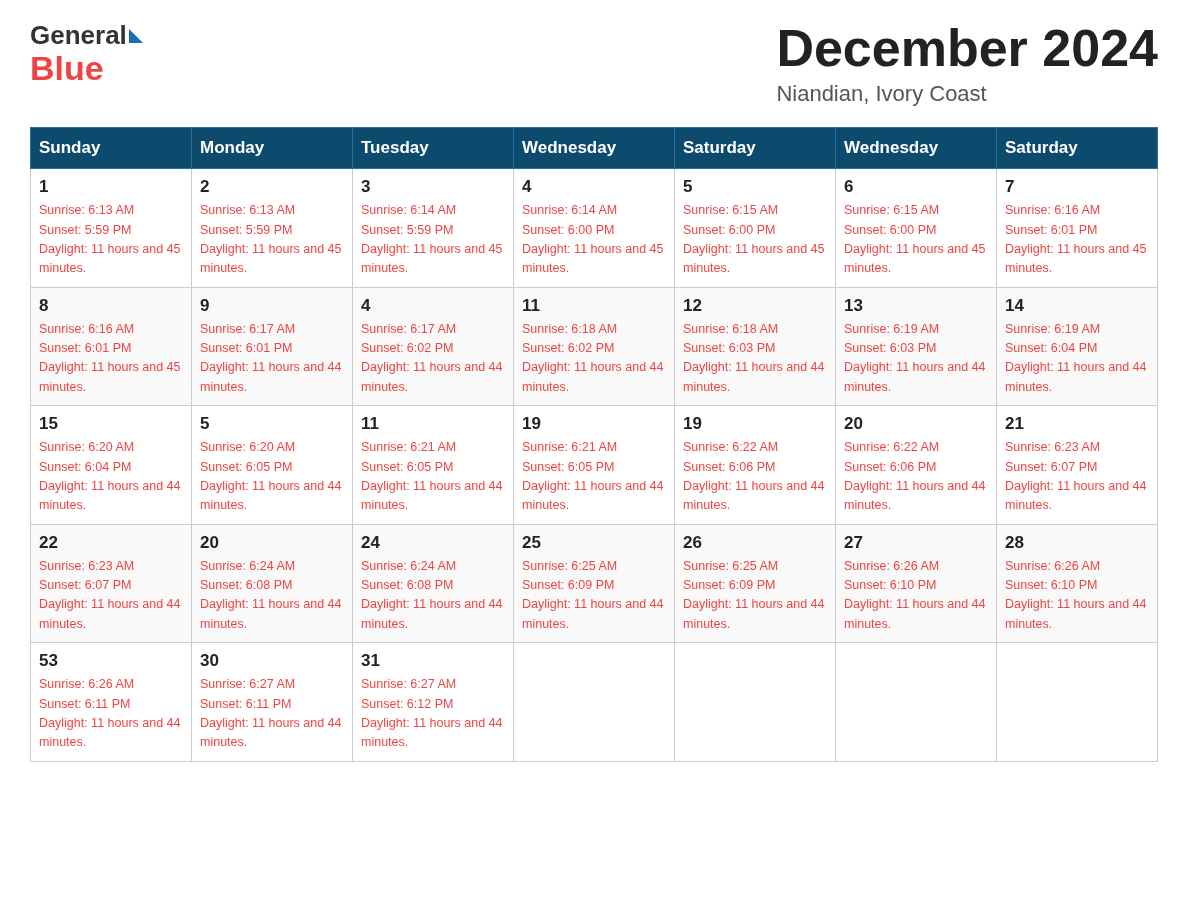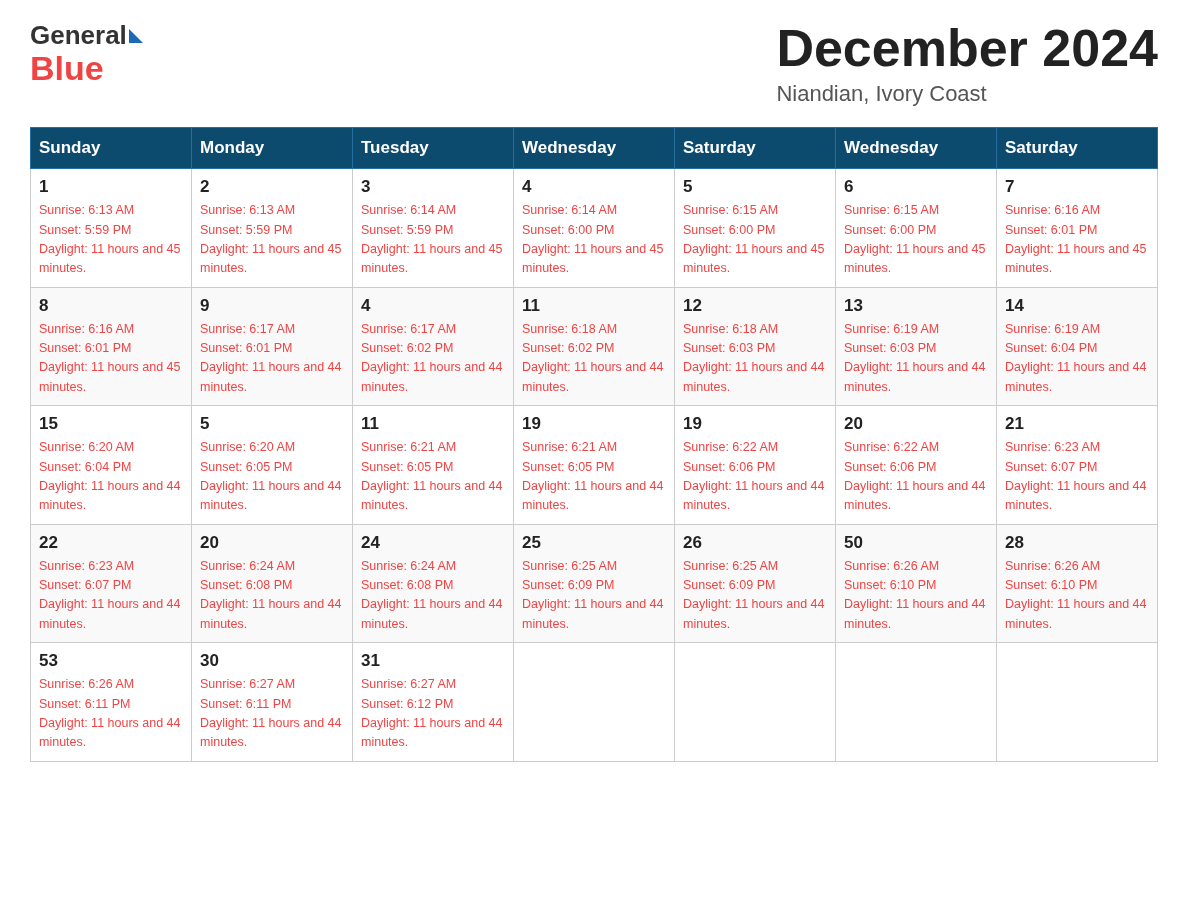--- a/index.html
+++ b/index.html
@@ -235,21 +235,21 @@
         </td>
         <td>
           <div class="day-number">25</div>
           <div class="day-info">Sunrise: 6:25 AM<br>Sunset: 6:09 PM<br>Daylight: 11 hours and 44 minutes.</div>
         </td>
         <td>
           <div class="day-number">26</div>
           <div class="day-info">Sunrise: 6:25 AM<br>Sunset: 6:09 PM<br>Daylight: 11 hours and 44 minutes.</div>
         </td>
         <td>
-          <div class="day-number">50</div>
+          <div class="day-number">27</div>
           <div class="day-info">Sunrise: 6:26 AM<br>Sunset: 6:10 PM<br>Daylight: 11 hours and 44 minutes.</div>
         </td>
         <td>
           <div class="day-number">28</div>
           <div class="day-info">Sunrise: 6:26 AM<br>Sunset: 6:10 PM<br>Daylight: 11 hours and 44 minutes.</div>
         </td>
       </tr>
       <tr>
         <td>
           <div class="day-number">53</div>

